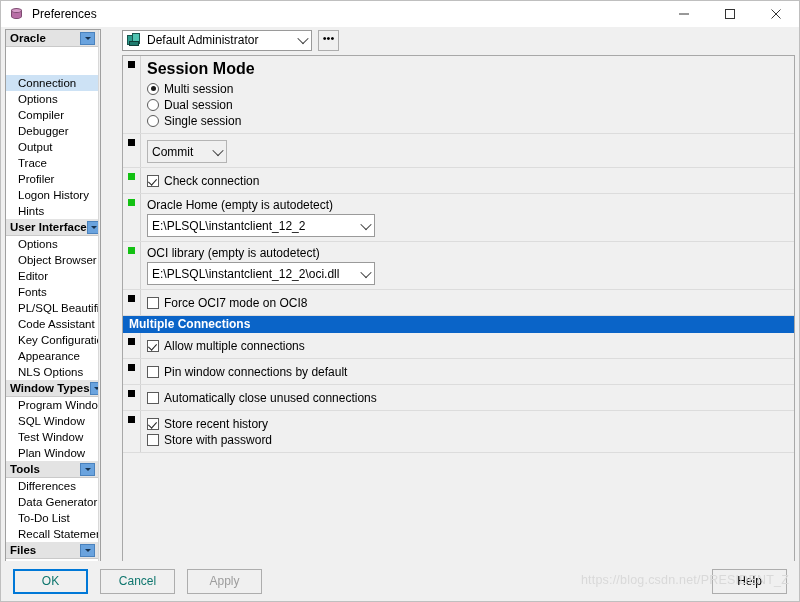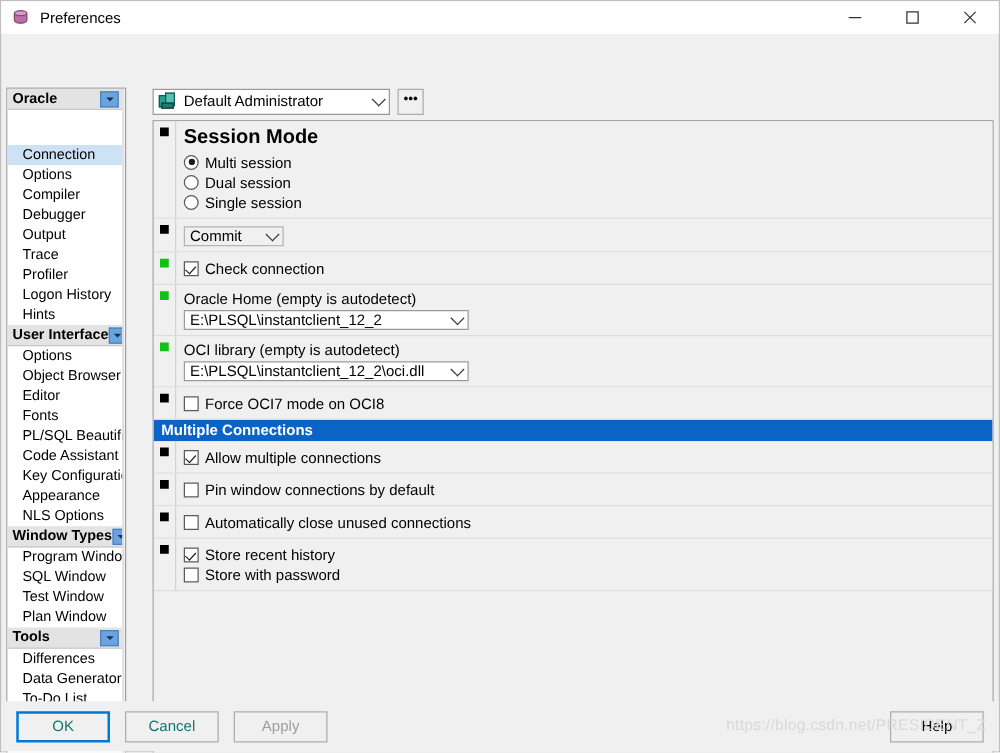--- a/index.html
+++ b/index.html
@@ -20,21 +20,20 @@
   
   #window {
     position: absolute;
     left: 0; top: 0;
     width: 800px; height: 602px;
     background: #f0f0f0;
     border: 1px solid #bfbfbf;
     box-sizing: border-box;
     display: flex;
     flex-direction: column;
-    gap: 41px;
   }
 
   
   #titlebar {
     height: 26px;
     background: #ffffff;
     display: flex;
     align-items: center;
     flex: 0 0 auto;
     position: relative;
@@ -366,21 +365,21 @@
     left: 2px; top: 1px;
     width: 4px; height: 7px;
     border-right: 1.5px solid #222;
     border-bottom: 1.5px solid #222;
     transform: rotate(42deg);
   }
   .ctl-label { font-size: 12px; white-space: nowrap; }
 
   
   .opt-combo {
-    height: 16px;
+    height: 23px;
     background: #ffffff;
     border: 1px solid #9a9a9a;
     box-sizing: border-box;
     display: flex;
     align-items: center;
     margin-top: 2px;
   }
   .opt-combo.flat {
     background: #f0f0f0;
     border: 1px solid #b4b4b4;

